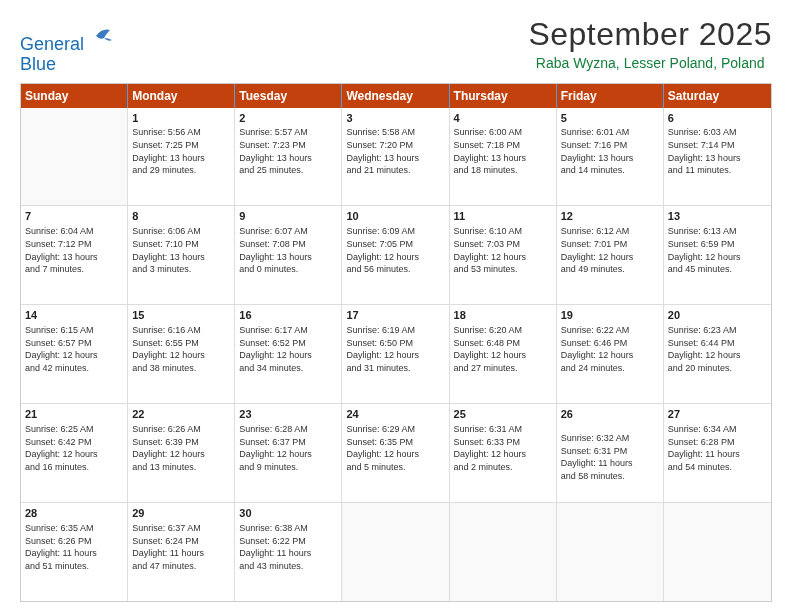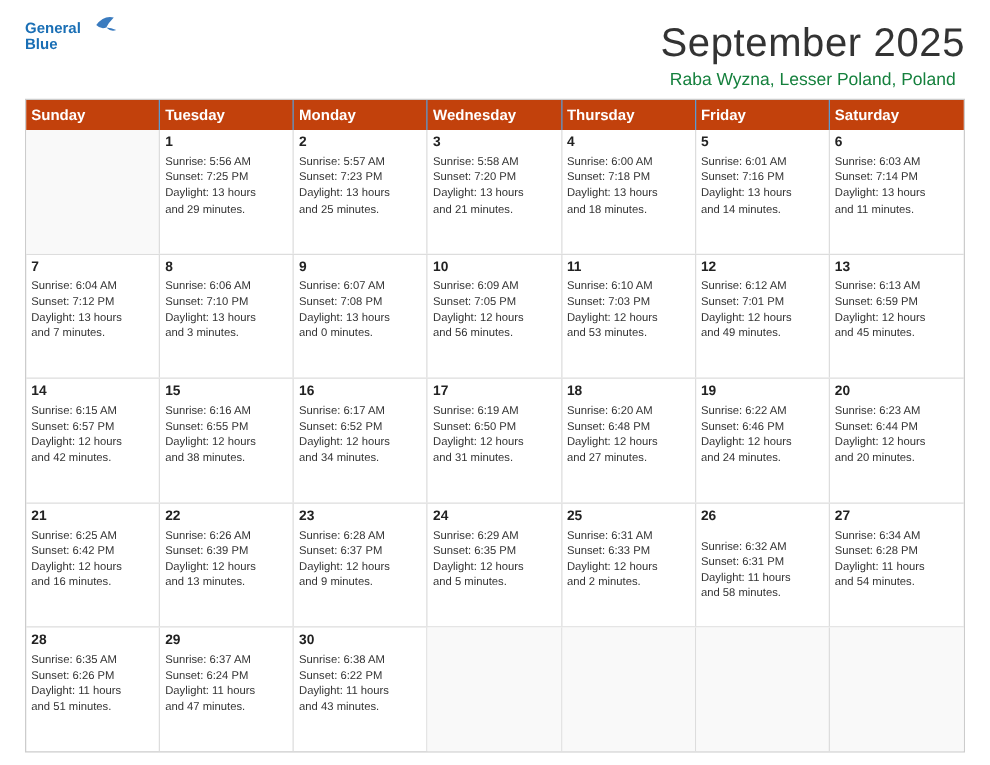--- a/index.html
+++ b/index.html
@@ -22,24 +22,25 @@
       justify-content: space-between;
       align-items: flex-start;
       margin-bottom: 8px;
     }
     .logo {
       display: flex;
       flex-direction: column;
       align-items: flex-start;
     }
     .logo-text {
-      font-size: 12px;
-      font-weight: bold;
+      font-size: 18px;
+      font-weight: normal;
       color: #333;
       line-height: 1.1;
+      margin-top: 19px;
     }
     .logo-text span.blue { color: #1a6fb5; }
     .title-block {
       text-align: center;
     }
     .month-title {
       font-size: 32px;
       font-weight: normal;
       color: #333;
       letter-spacing: 0.5px;
@@ -124,22 +125,22 @@
     </div>
     <div class="title-block">
       <div class="month-title">September 2025</div>
       <div class="location">Raba Wyzna, Lesser Poland, Poland</div>
     </div>
   </div>
 
   <div class="calendar">
     <div class="cal-header-row">
     <div class="cal-header-cell">Sunday</div>
+        <div class="cal-header-cell">Monday</div>
         <div class="cal-header-cell">Tuesday</div>
-        <div class="cal-header-cell">Monday</div>
         <div class="cal-header-cell">Wednesday</div>
         <div class="cal-header-cell">Thursday</div>
         <div class="cal-header-cell">Friday</div>
         <div class="cal-header-cell">Saturday</div>
       </div>
     <div class="cal-body">
     <div class="cal-week">
           <div class="cal-cell empty"></div>
           <div class="cal-cell">
             <span class="day-number">1</span>

